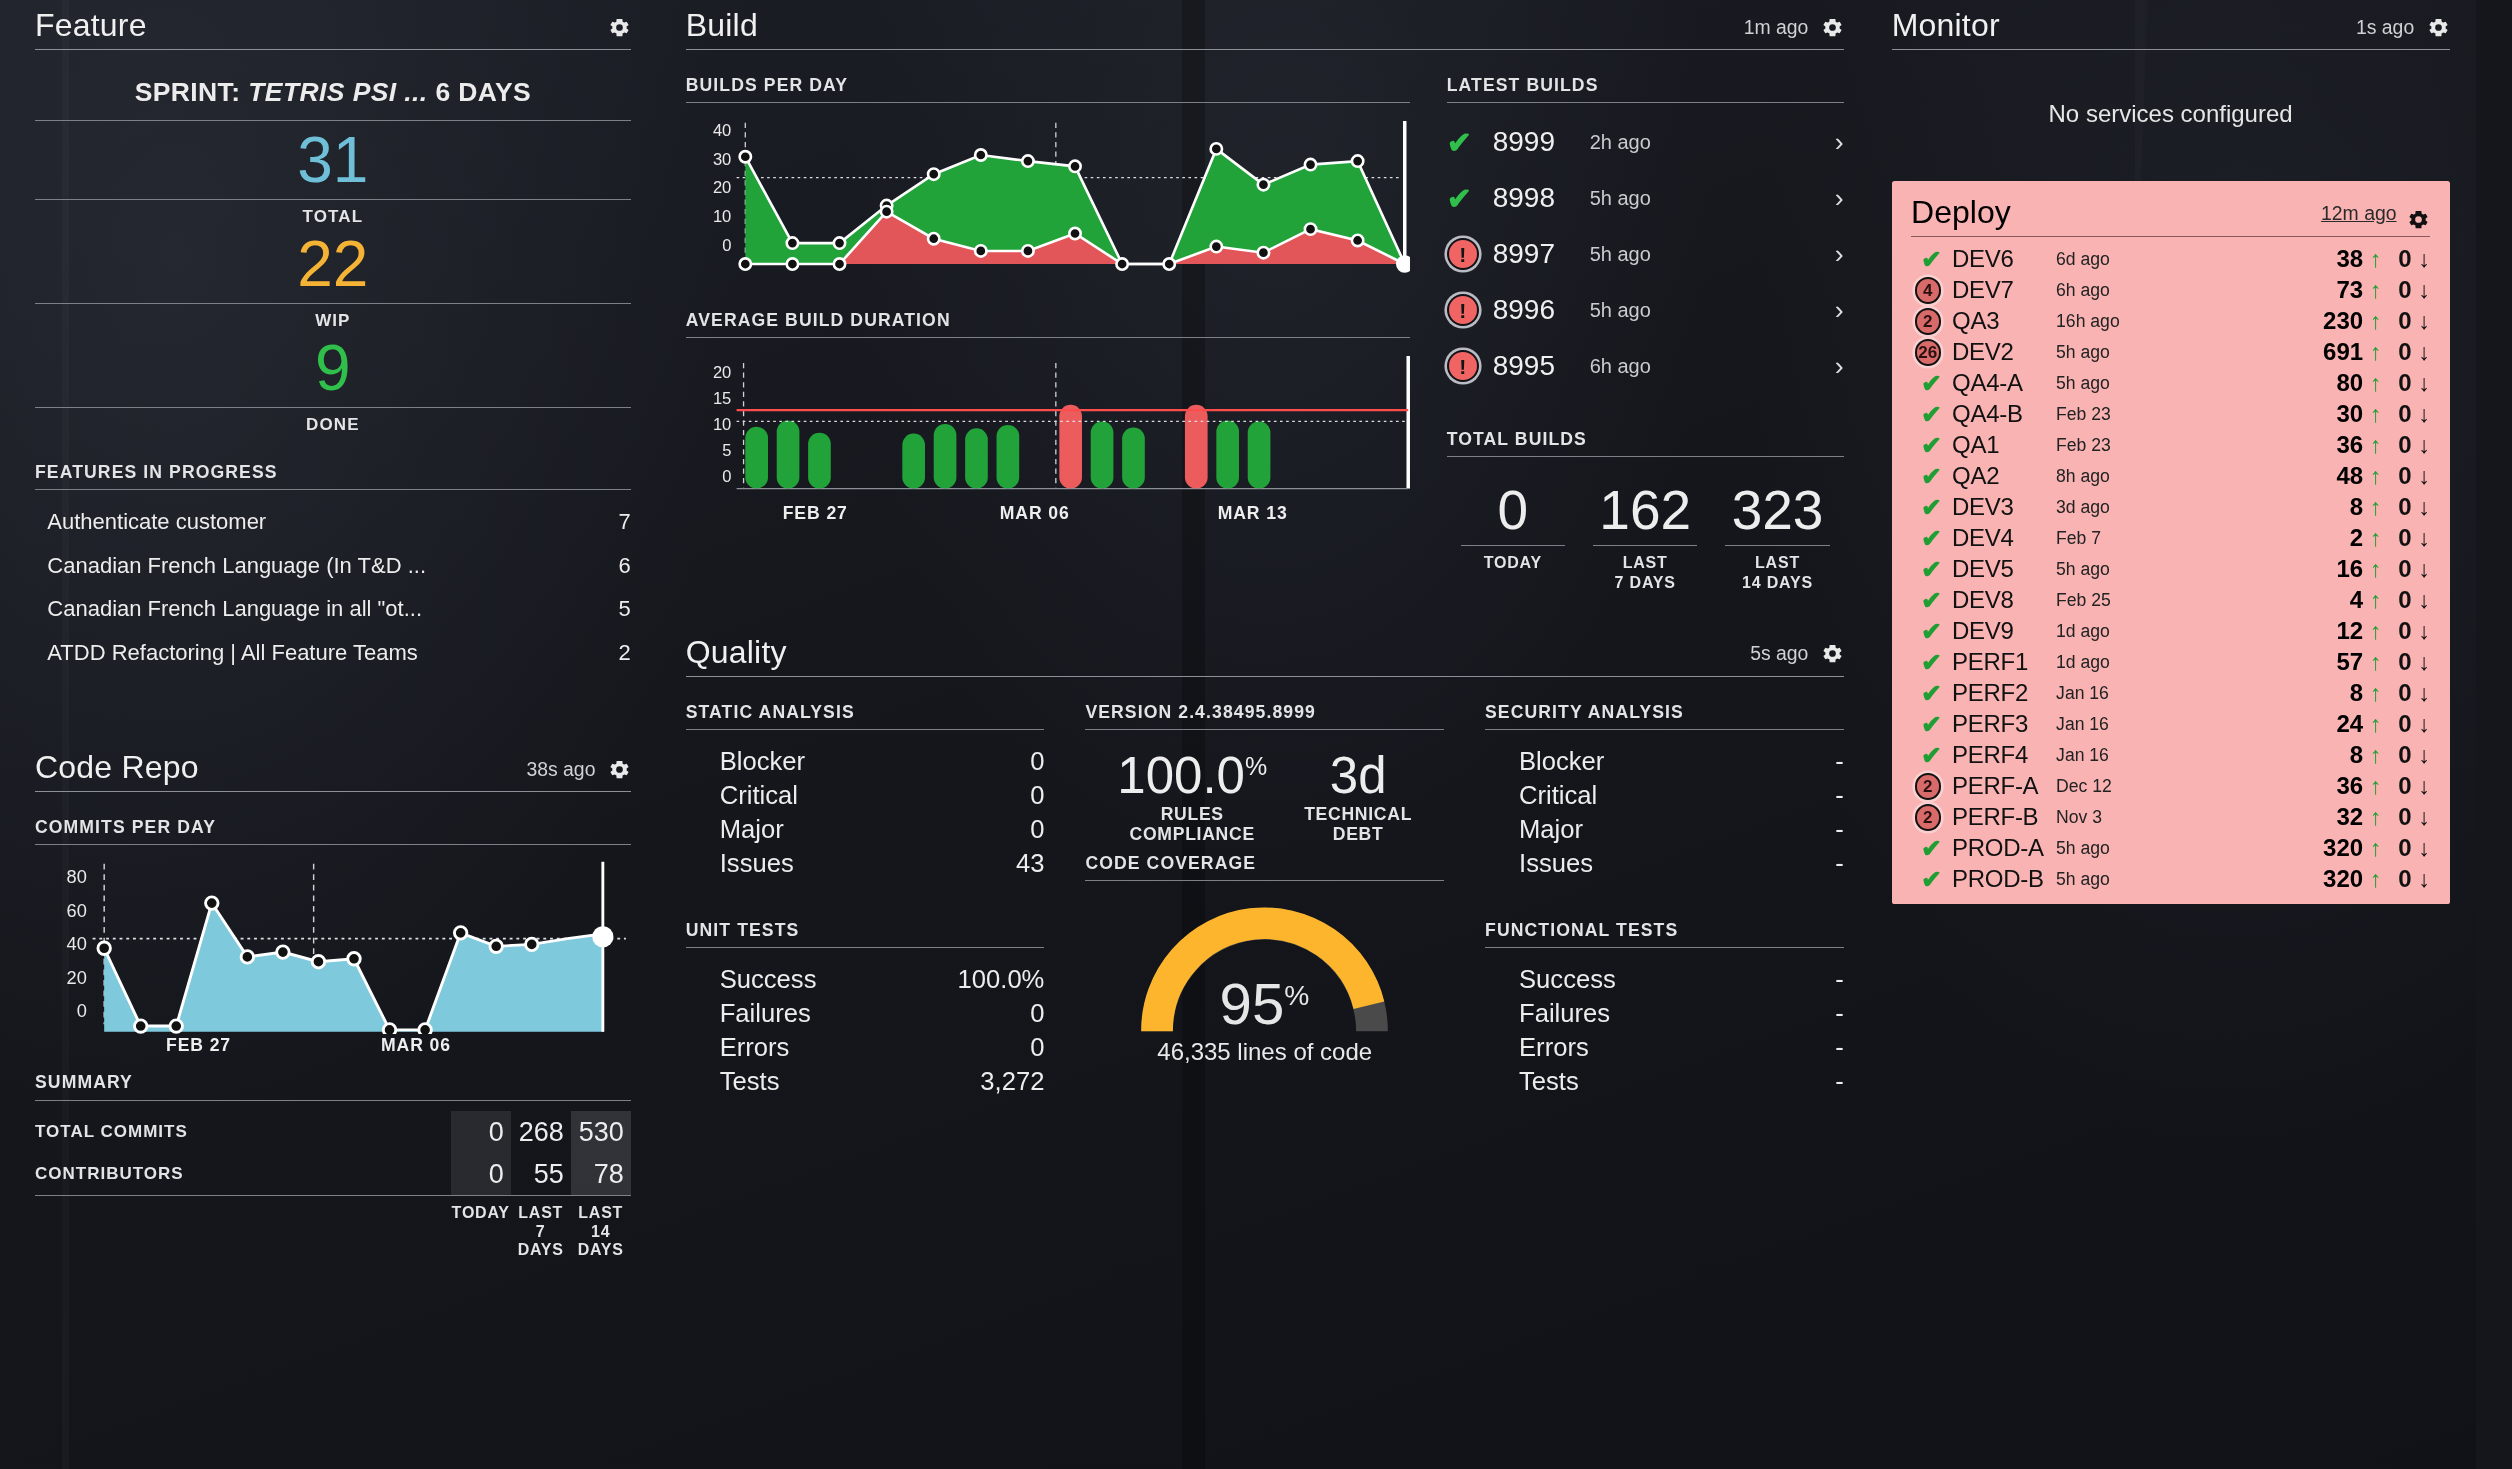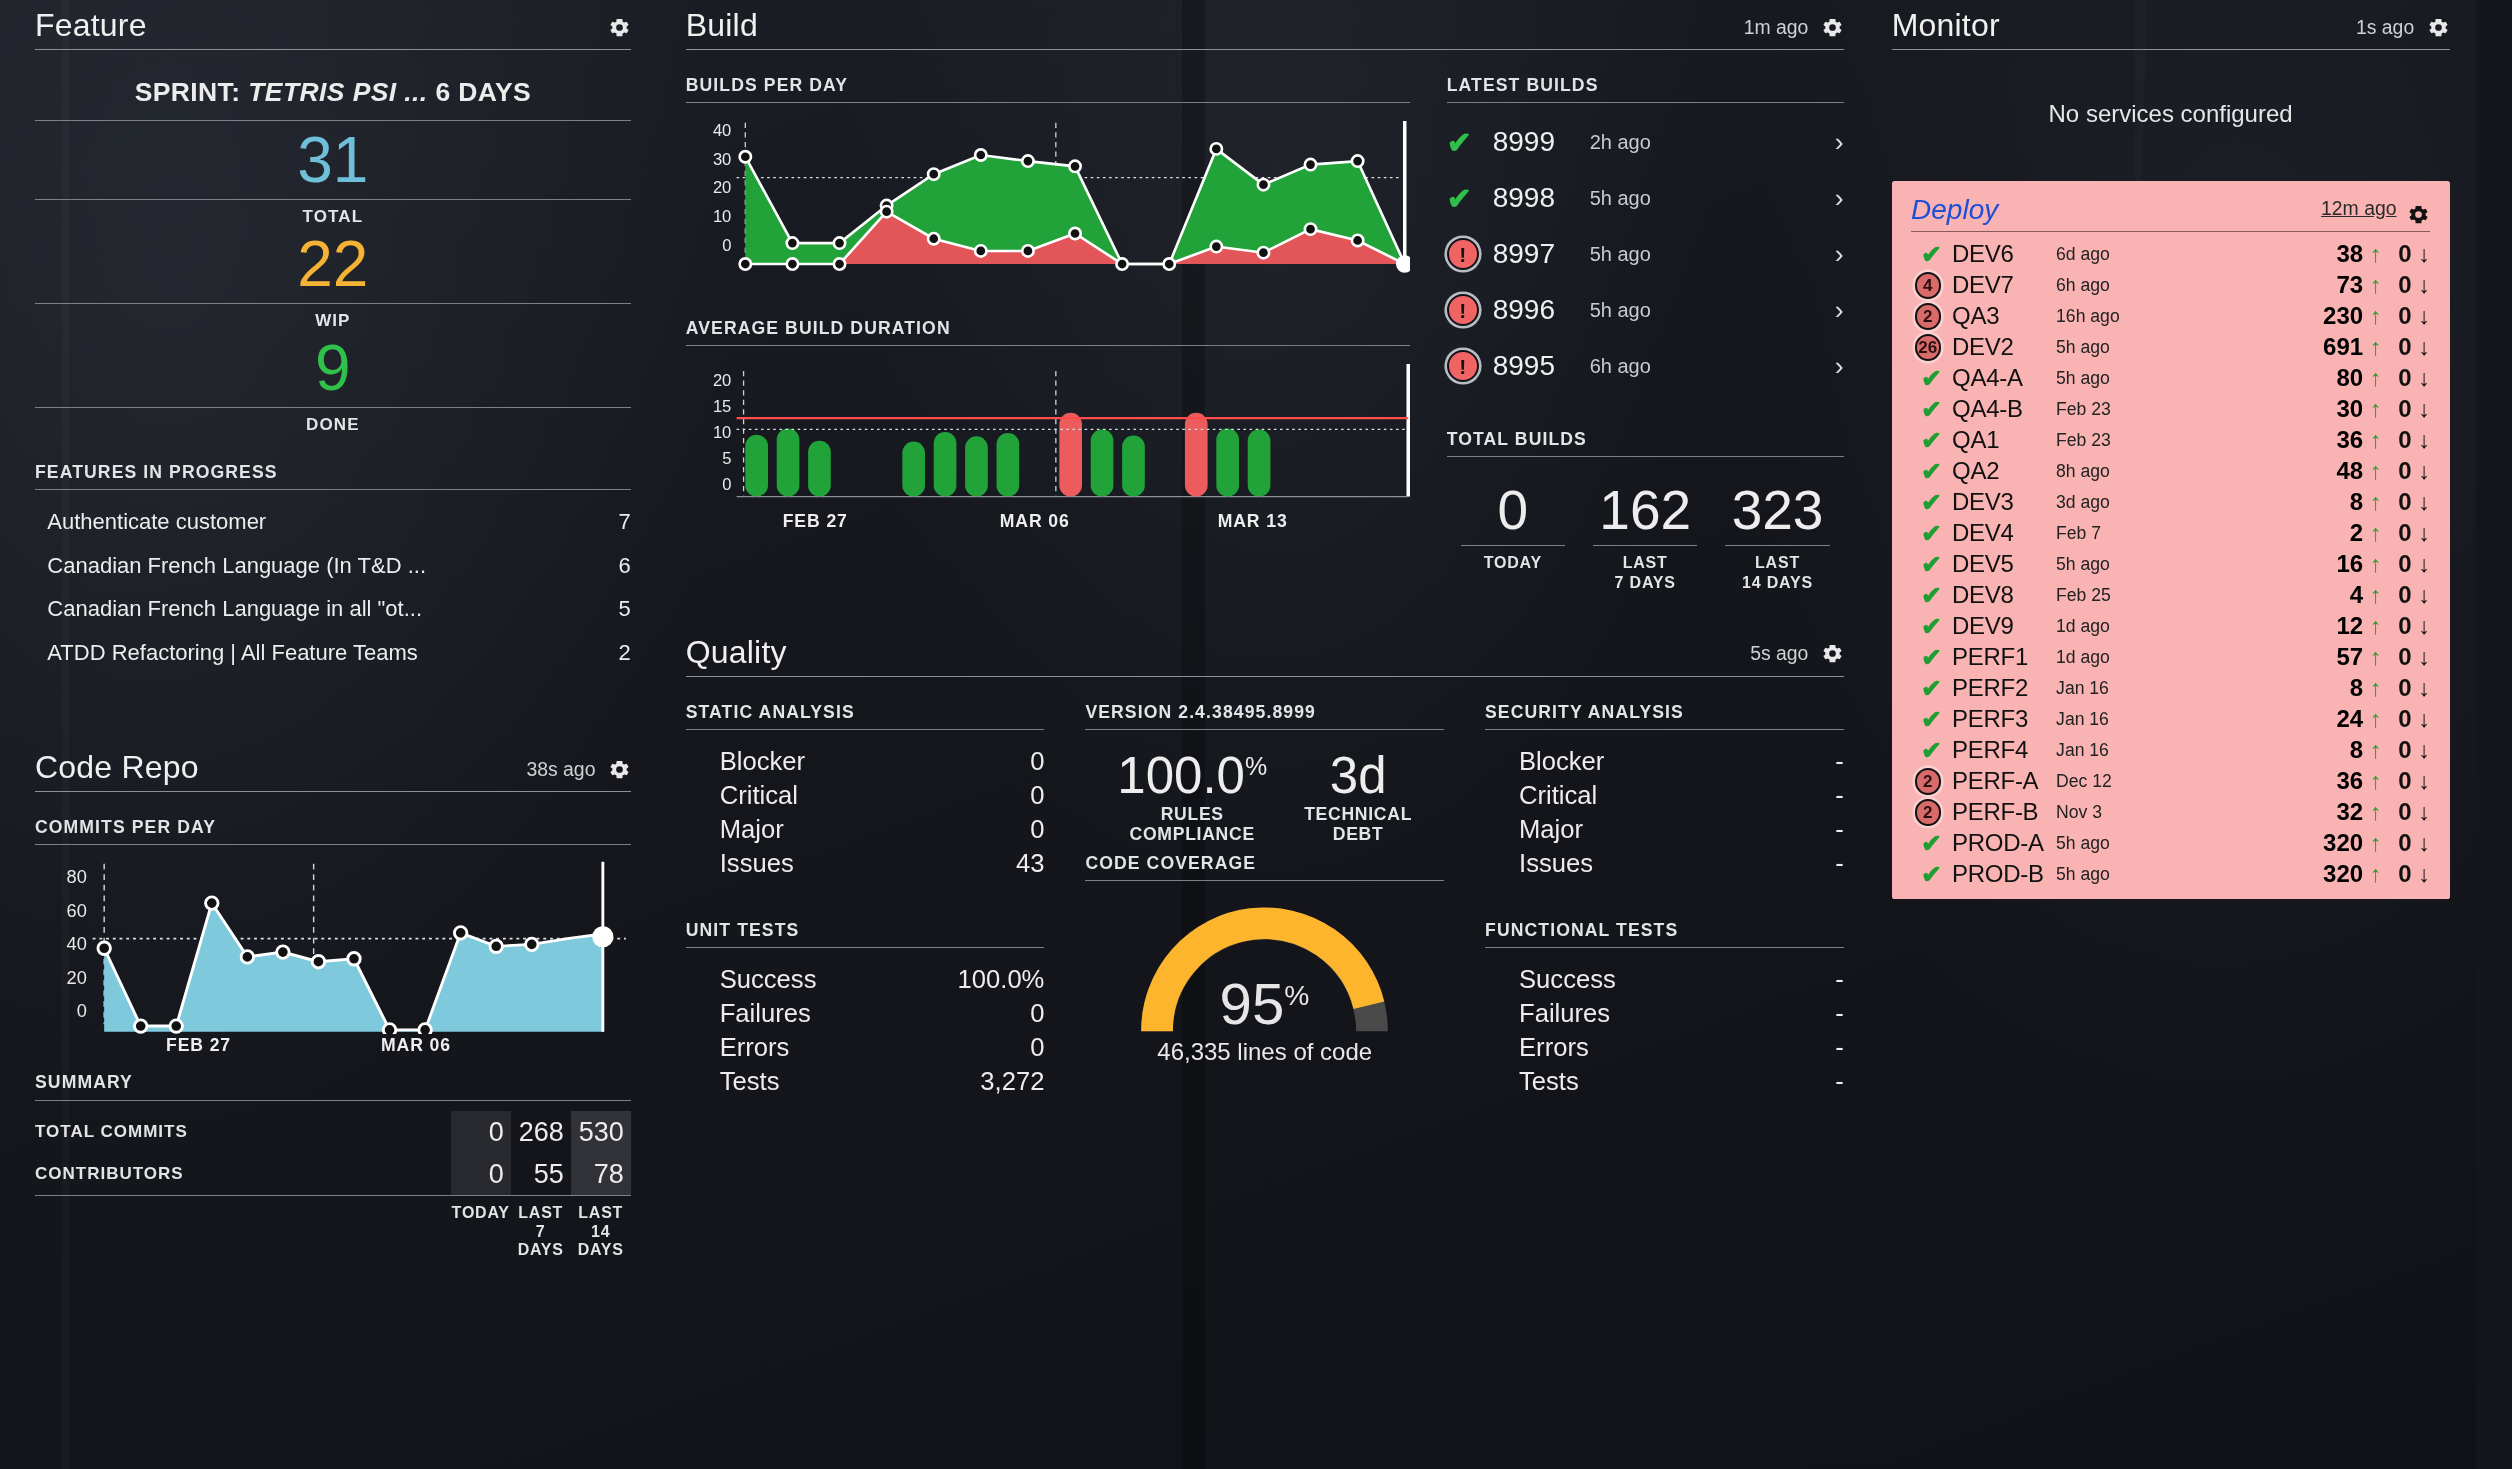--- a/index.html
+++ b/index.html
@@ -152,21 +152,21 @@
   .monitor-empty { text-align: center; font-size: 24px; color: #e6e6e6; padding: 25px 0 53px 0; }
   .deploy-panel {
     background: #f9b3b3; color: #111; border-radius: 2.6px;
     padding: 12.3px 19.4px 8.8px 19.4px;
     position: relative;
   }
   .deploy-head {
     display: flex; align-items: flex-end; justify-content: space-between;
     padding-bottom: 5.3px; border-bottom: 1.8px solid #8a5a5a; margin-bottom: 7px;
   }
-  .deploy-title { font-size: 28px; color: #1d4ed8; font-style: italic; }
+  .deploy-title { font-size: 32px; color: #000000; }
   .deploy-ago { font-size: 19.4px; color: #2a2a2a; padding-bottom: 5.3px; text-decoration: underline; }
   .deploy-row {
     display: grid; grid-template-columns: 41px 104px 99px 1fr;
     align-items: center; height: 31px; font-size: 24px; color: #111;
   }
   .deploy-row .env { font-size: 24px; letter-spacing: -0.3px; }
   .deploy-row .ago2 { font-size: 17.6px; color: #222; }
   .deploy-row .counts { display: flex; align-items: center; justify-content: flex-end; gap: 7px; }
   .up-n { color: #000000; font-weight: 700; font-size: 24px; min-width: 49px; text-align: right; }
   .up-a { color: #1f9e33; font-size: 23px; font-weight: 700; }
@@ -389,21 +389,21 @@
                 <circle cx="446" cy="137" r="6.5" fill="#111" stroke="#fff" stroke-width="3"></circle>
                 <circle cx="608" cy="152" r="6.5" fill="#111" stroke="#fff" stroke-width="3"></circle>
                 <circle cx="662" cy="159" r="6.5" fill="#111" stroke="#fff" stroke-width="3"></circle>
                 <circle cx="716" cy="132" r="6.5" fill="#111" stroke="#fff" stroke-width="3"></circle>
                 <circle cx="770" cy="145" r="6.5" fill="#111" stroke="#fff" stroke-width="3"></circle>
                 <circle cx="824" cy="172" r="10" fill="#ffffff"></circle>
               </g>
             </svg>
           </div>
 
-          <div class="sec-label" style="margin-top:38px">AVERAGE BUILD DURATION</div>
+          <div class="sec-label" style="margin-top:30px">AVERAGE BUILD DURATION</div>
 
           <div class="chartbox">
             <svg class="chart-svg" viewBox="0 0 830 175" preserveAspectRatio="none">
               <g fill="#e9e9e9" font-size="19" font-family="Liberation Sans, sans-serif" text-anchor="end">
                 <text x="52" y="33">20</text>
                 <text x="52" y="63">15</text>
                 <text x="52" y="93">10</text>
                 <text x="52" y="123">5</text>
                 <text x="52" y="153">0</text>
               </g>

